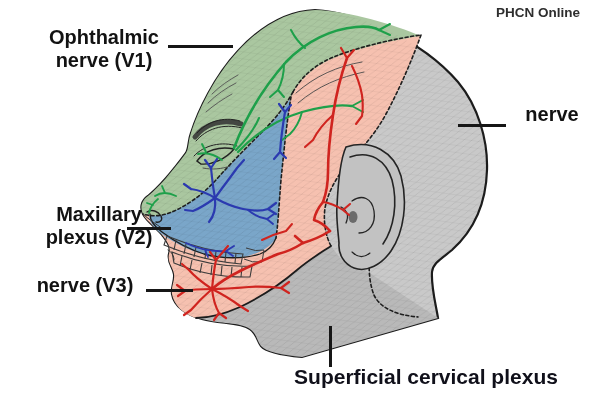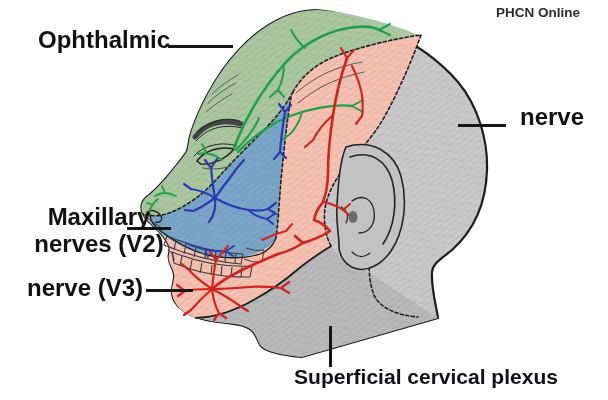--- a/index.html
+++ b/index.html
@@ -3,21 +3,21 @@
 <meta charset="utf-8">
 <style>
   html,body{margin:0;padding:0;background:#ffffff;}
   #stage{
     position:relative;width:608px;height:400px;background:#ffffff;overflow:hidden;
     font-family:"Liberation Sans","DejaVu Sans",sans-serif;
   }
   #art{position:absolute;left:0;top:0;}
   .lbl{
     position:absolute;font-weight:700;color:#121212;text-align:center;
-    line-height:1.13;font-size:24px;letter-spacing:0px;
+    line-height:1.13;font-size:20px;letter-spacing:0px;
   }
   .lbl .ln{display:block;}
   #lbl-ophthalmic{left:18px;top:26px;width:172px;}
   #lbl-maxillary{left:0px;top:203px;width:142px;margin-left:28px;}
   #lbl-mandibular{left:4px;top:274px;width:162px;}
   #lbl-cervical{left:504px;top:103px;width:96px;}
   #lbl-plexus{left:258px;top:365px;width:336px;font-size:21px;color:#10101a;}
   #watermark{
     position:absolute;top:5px;right:28px;font-weight:700;font-size:13.5px;color:#2e2e2e;text-align:right;
   }
@@ -172,24 +172,25 @@
   </svg>
 
   <div class="leader" id="lead-ophthalmic"></div>
   <div class="leader" id="lead-maxillary"></div>
   <div class="leader" id="lead-mandibular"></div>
   <div class="leader" id="lead-cervical"></div>
   <div class="leader" id="lead-plexus"></div>
 
   <div class="lbl" id="lbl-ophthalmic">
     <span class="ln">Ophthalmic</span>
+    <span class="ln">nerve (V1)</span>
   </div>
   <div class="lbl" id="lbl-maxillary">
     <span class="ln">Maxillary</span>
-    <span class="ln">nerves (V2)</span>
+    <span class="ln">plexus (V2)</span>
   </div>
   <div class="lbl" id="lbl-mandibular">
     <span class="ln">nerve (V3)</span>
   </div>
   <div class="lbl" id="lbl-cervical">
     <span class="ln">nerve</span>
   </div>
   <div class="lbl" id="lbl-plexus">
     <span class="ln">Superficial cervical plexus</span>
   </div>

